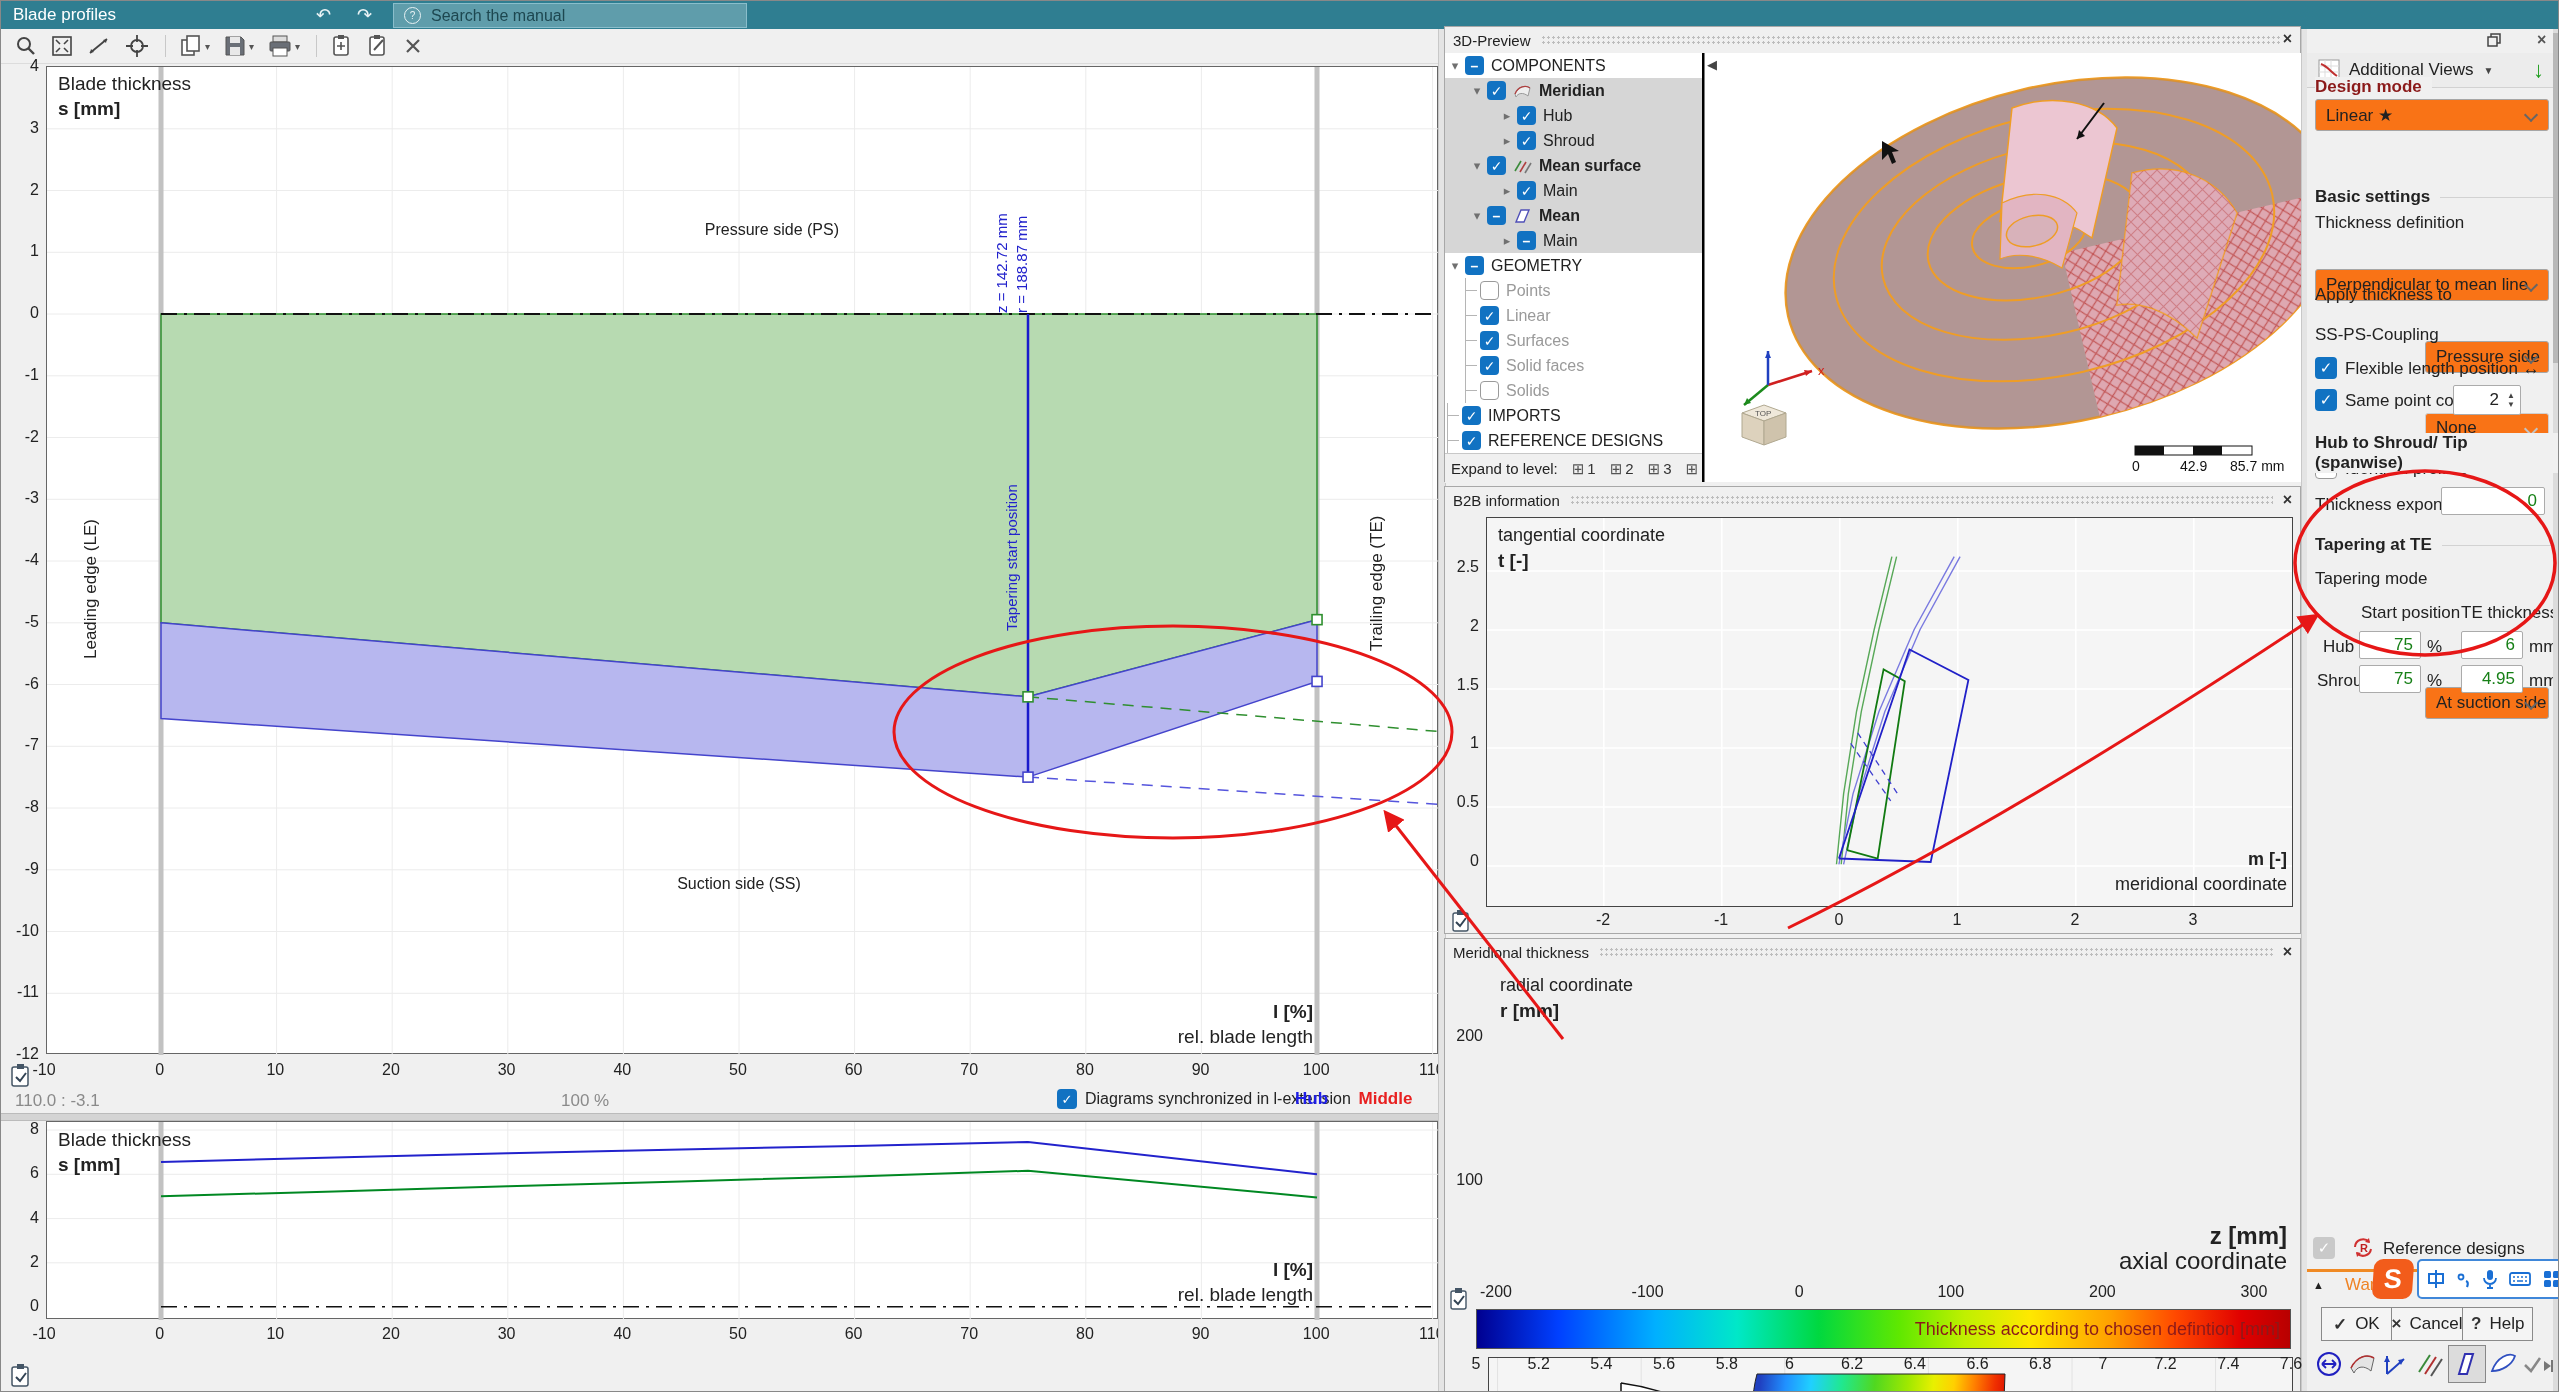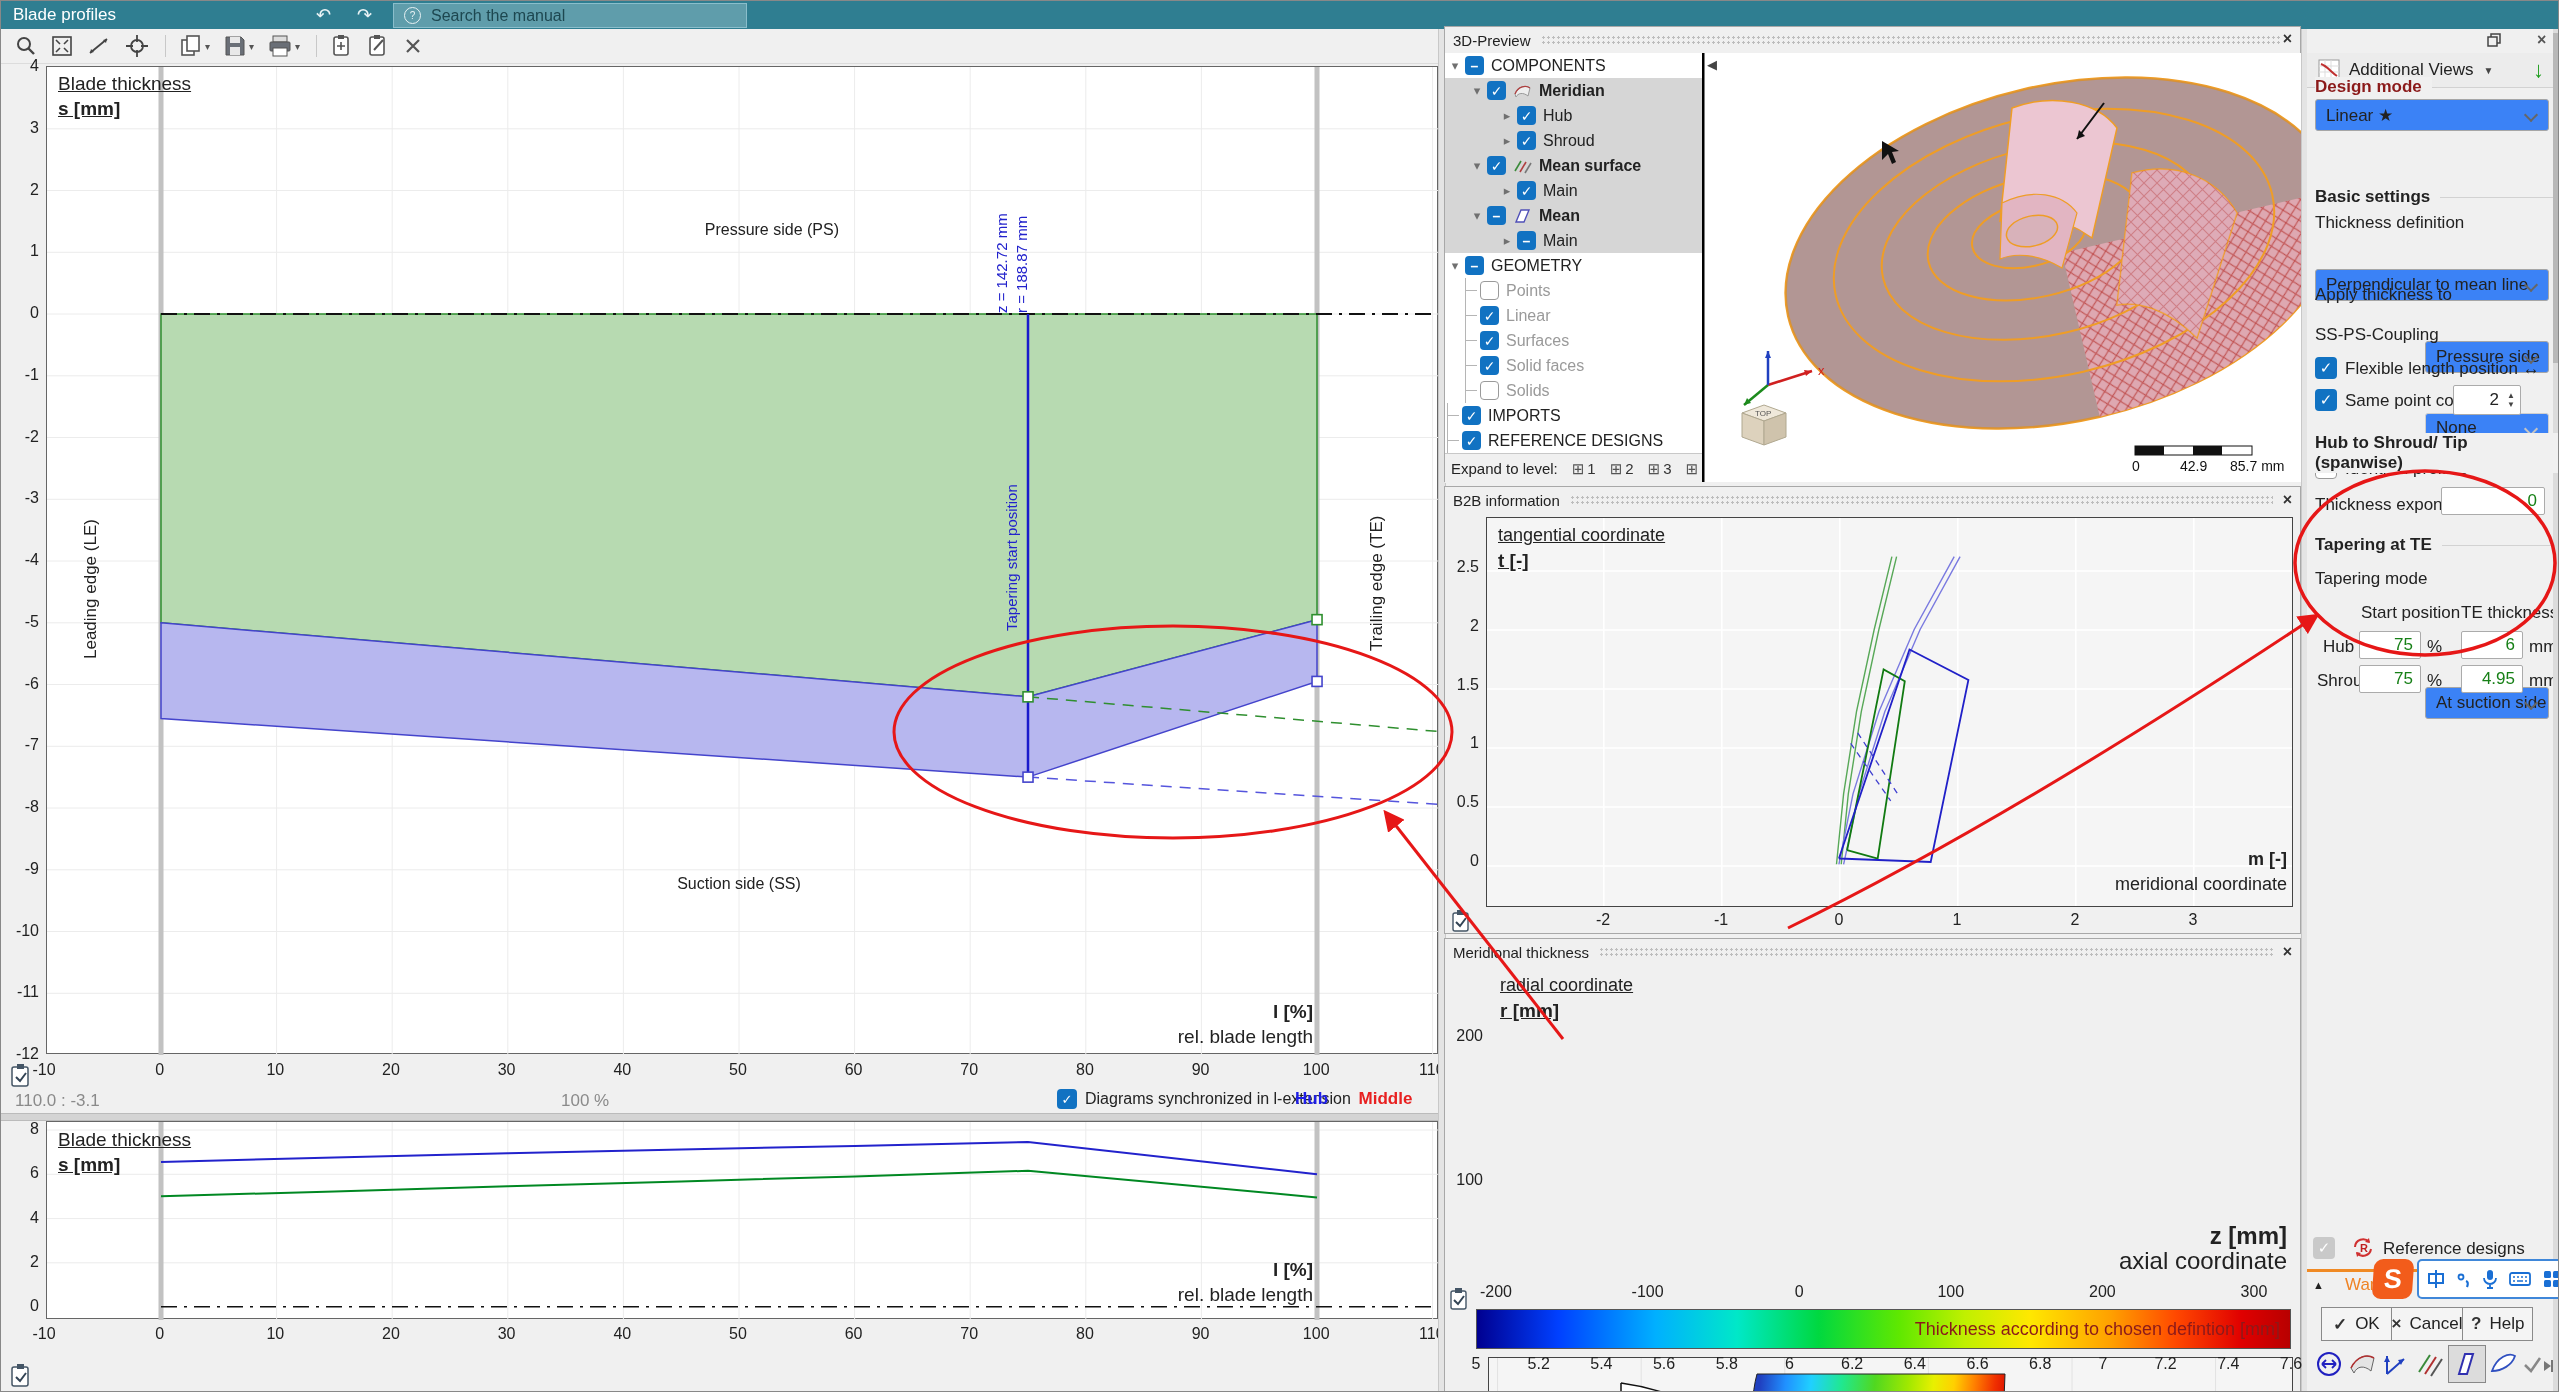--- a/index.html
+++ b/index.html
@@ -25,21 +25,21 @@
   .caret{font-size:10px;color:#555;margin-left:3px;}
   
   .plotbox{background:#fff;border:1px solid #666;box-sizing:border-box;}
   .ticklbl{font-size:16px;color:#222;}
   .xticks{display:flex;justify-content:space-between;}
   .xticks span{width:60px;text-align:center;}
   .xticks.w80 span{width:80px;}
   .xticks.w44 span{width:44px;}
   .yticks{display:flex;flex-direction:column;justify-content:space-between;align-items:flex-end;}
   .yticks span{height:18px;line-height:18px;}
-  .ptitle{font-size:19px;color:#222;line-height:25px;text-decoration:underline;}
+  .ptitle{font-size:19px;color:#222;line-height:25px;}
   .ptitle b{font-size:19px;}
   .axlabel{font-size:19px;text-align:right;line-height:25px;}
   .vtext{writing-mode:vertical-rl;transform:rotate(180deg);font-size:17px;color:#222;}
   .vtext.blue{color:#2222cc;font-size:15px;}
   .statusbar{font-size:17px;color:#8a8a8a;}
   .legend b{font-size:17px;}
   
   .mpanel{background:#f0f0f0;border:1px solid #a8a8a8;box-sizing:border-box;}
   .phdr{height:26px;display:flex;align-items:center;padding:0 8px;font-size:15px;color:#222;}
   .dots{flex:1;height:10px;margin:0 10px;background-image:radial-gradient(#bdbdbd 1px,transparent 1.2px);background-size:5px 5px;}
@@ -62,21 +62,21 @@
   .conn::after{content:"";position:absolute;left:0;top:12px;width:11px;border-top:1px solid #b5b5b5;}
   .expbar{background:#f0f0f0;border-top:1px solid #c8c8c8;display:flex;align-items:center;font-size:15px;}
   .expbtn{display:flex;align-items:center;margin-left:14px;font-size:15px;color:#333;}
   .expbtn .pl{color:#555;font-size:15px;margin-right:3px;}
   
   .rpanel{background:#f0f0f0;}
   .ghead{font-size:17px;font-weight:bold;background:#f0f0f0;padding-right:10px;z-index:2;}
   .ghead.red{color:#8b1a1a;}
   .gline{height:1px;background:#d2d2d2;}
   .rlabel{font-size:17px;color:#222;}
-  .dd{background:#3b82f6;border:1px solid #a6a6a6;border-radius:3px;font-size:17px;display:flex;align-items:center;
+  .dd{background:#f97316;border:1px solid #a6a6a6;border-radius:3px;font-size:17px;display:flex;align-items:center;
       padding-left:10px;position:relative;box-sizing:border-box;}
   .dd::after{content:"";position:absolute;right:12px;top:10px;width:8px;height:8px;border-right:2px solid #666;border-bottom:2px solid #666;transform:rotate(45deg);}
   .dd.dis{border-color:#cfcfcf;}
   .dd.dis::after{border-color:#c4c4c4;}
   .cbx{width:22px;height:22px;background:#1172c2;border-radius:4px;color:#fff;display:flex;align-items:center;justify-content:center;font-size:15px;}
   .cbx::after{content:"\2713";}
   .cbx.off{background:#fff;border:1px solid #9a9a9a;box-sizing:border-box;}
   .cbx.off::after{content:"";}
   .cbx.dis{background:#c9c9c9;}
   .fld{background:#fff;border:1px solid #ababab;border-radius:2px;font-size:17px;display:flex;align-items:center;

